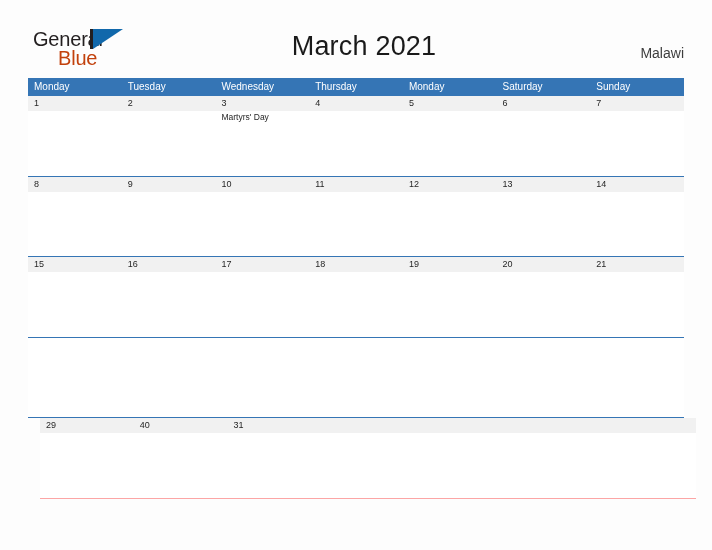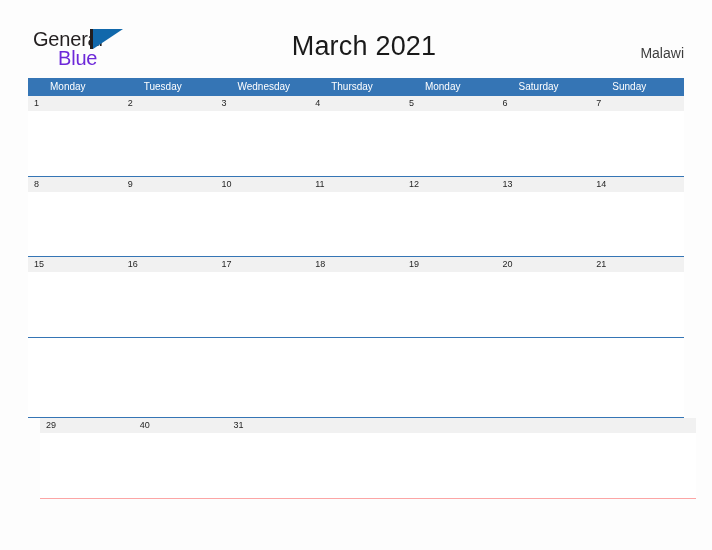--- a/index.html
+++ b/index.html
@@ -47,21 +47,21 @@
     color: #231f20;
     line-height: 22px;
     white-space: nowrap;
   }
   .logo-blue {
     position: absolute;
     left: 25px;
     top: 19px;
     font-size: 20px;
     letter-spacing: -0.2px;
-    color: #6d28d9;
+    color: #c2410c;
     line-height: 22px;
     white-space: nowrap;
   }
   .logo-bar {
     position: absolute;
     left: 57px;
     top: 1px;
     width: 3px;
     height: 20px;
     background: #231f20;
@@ -106,21 +106,21 @@
 
   .weekdays {
     display: flex;
     width: 656px;
     height: 18px;
     background: #3575b5;
   }
   .weekday {
     flex: 1 1 0;
     box-sizing: border-box;
-    padding-left: 22px;
+    padding-left: 6px;
     font-size: 10px;
     color: #ffffff;
     line-height: 18px;
     white-space: nowrap;
     overflow: hidden;
   }
 
   .week {
     width: 656px;
     height: 80.5px;
@@ -206,20 +206,43 @@
     <div class="week">
       <div class="daynums">
         <div class="daynum">1</div>
         <div class="daynum">2</div>
         <div class="daynum">3</div>
         <div class="daynum">4</div>
         <div class="daynum">5</div>
         <div class="daynum">6</div>
         <div class="daynum">7</div>
       </div>
+      <div class="daycells">
+        <div class="daycell">
+            <div class="holiday"></div>
+          </div>
+        <div class="daycell">
+            <div class="holiday"></div>
+          </div>
+        <div class="daycell">
+            <div class="holiday">Martyrs' Day</div>
+          </div>
+        <div class="daycell">
+            <div class="holiday"></div>
+          </div>
+        <div class="daycell">
+            <div class="holiday"></div>
+          </div>
+        <div class="daycell">
+            <div class="holiday"></div>
+          </div>
+        <div class="daycell">
+            <div class="holiday"></div>
+          </div>
+      </div>
     </div>
 
     <div class="week">
       <div class="daynums">
         <div class="daynum">8</div>
         <div class="daynum">9</div>
         <div class="daynum">10</div>
         <div class="daynum">11</div>
         <div class="daynum">12</div>
         <div class="daynum">13</div>

